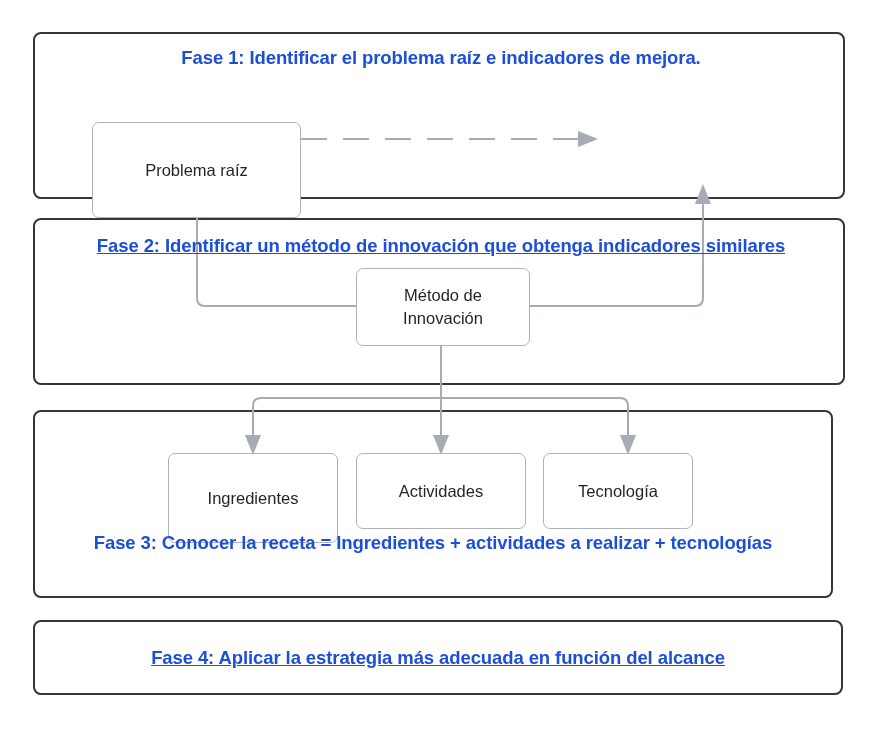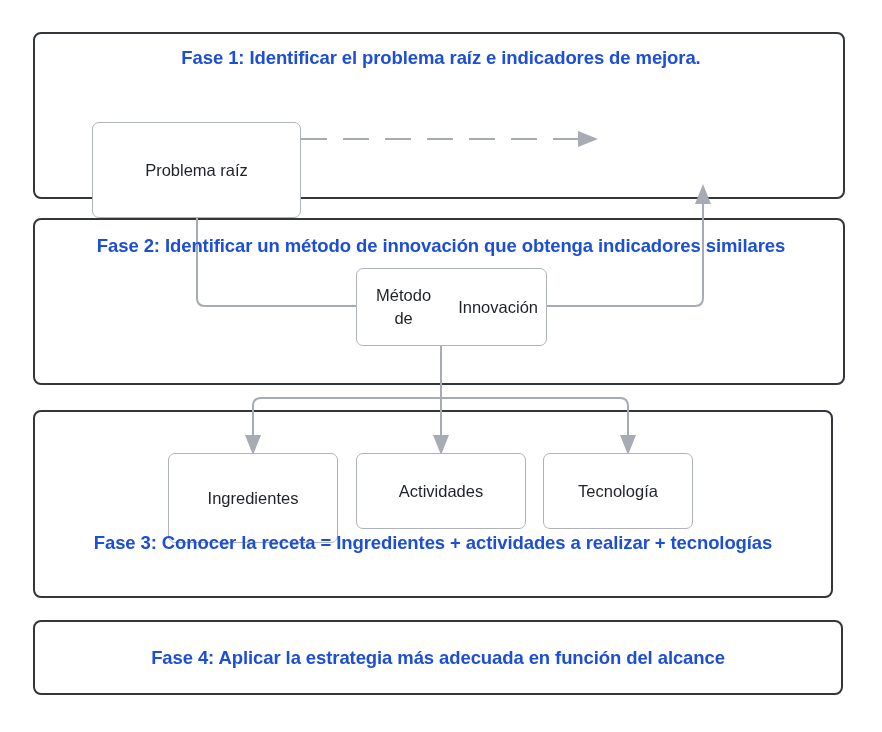--- a/index.html
+++ b/index.html
@@ -112,38 +112,38 @@
 
   <div class="phase-box" style="left:33px; top:32px; width:812px; height:167px;"></div>
   <div class="phase-title" style="top:47px;">Fase 1: Identificar el problema raíz e indicadores de mejora.</div>
 
   <div class="node-box" style="left:92px; top:92px; width:209px; height:96px;margin-top:30px;">
     <span>Problema raíz</span>
   </div>
 
 
   <div class="phase-box" style="left:33px; top:218px; width:812px; height:167px;"></div>
-  <div class="phase-title" style="top:235px;">Fase 2: Identificar un método de innovación que obtenga indicadores similares</div>
+  <div class="phase-title" style="top:235px;text-decoration:underline;">Fase 2: Identificar un método de innovación que obtenga indicadores similares</div>
 
-  <div class="node-box" style="left:356px; top:268px; width:191px; height:78px; flex-direction:row;">
+  <div class="node-box" style="left:356px; top:268px; width:174px; height:78px; flex-direction:column;">
     <span>Método de</span>
     <span>Innovación</span>
   </div>
 
   <div class="phase-box" style="left:33px; top:410px; width:800px; height:188px;"></div>
   <div class="phase-title" style="top:532px; width:800px; left:33px;">Fase 3: Conocer la receta = Ingredientes + actividades a realizar + tecnologías</div>
 
   <div class="node-box" style="left:168px; top:453px; width:170px; height:90px;">
     <span>Ingredientes</span>
   </div>
 
   <div class="node-box" style="left:356px; top:453px; width:170px; height:76px;">
     <span>Actividades</span>
   </div>
 
   <div class="node-box" style="left:543px; top:453px; width:150px; height:76px;">
     <span>Tecnología</span>
   </div>
 
   <div class="phase-box" style="left:33px; top:620px; width:810px; height:75px;"></div>
-  <div class="phase-title" style="top:647px; width:810px; left:33px;">Fase 4: Aplicar la estrategia más adecuada en función del alcance</div>
+  <div class="phase-title" style="top:647px; width:810px; left:33px;text-decoration:underline;">Fase 4: Aplicar la estrategia más adecuada en función del alcance</div>
 
 </div>
 
 </body></html>

